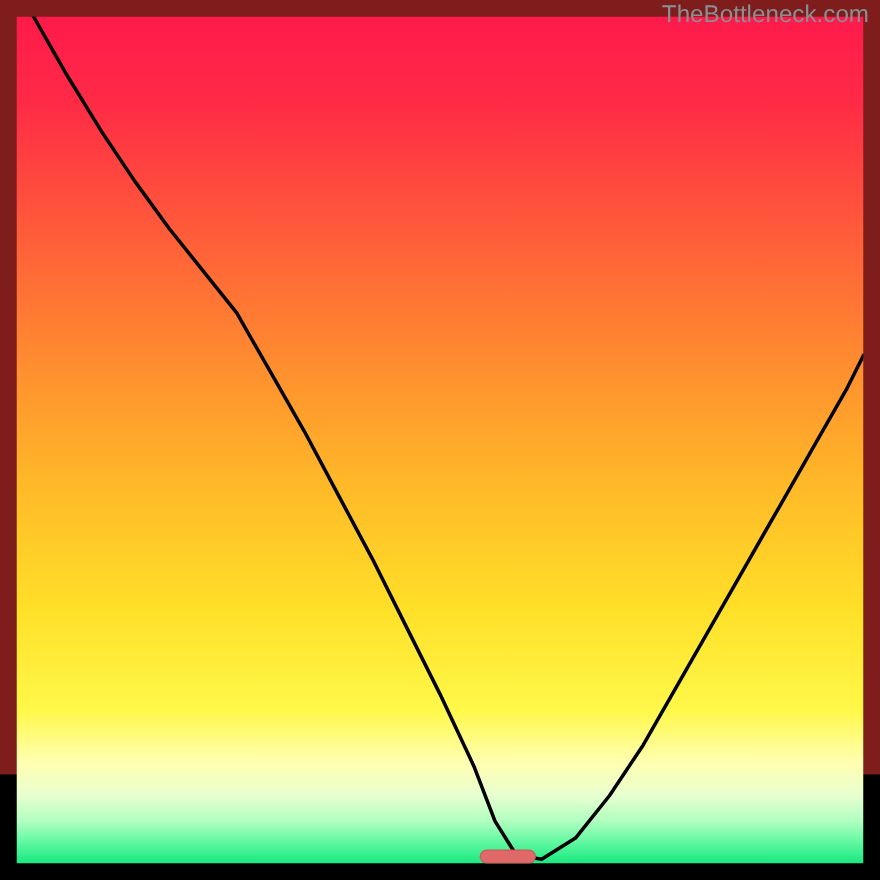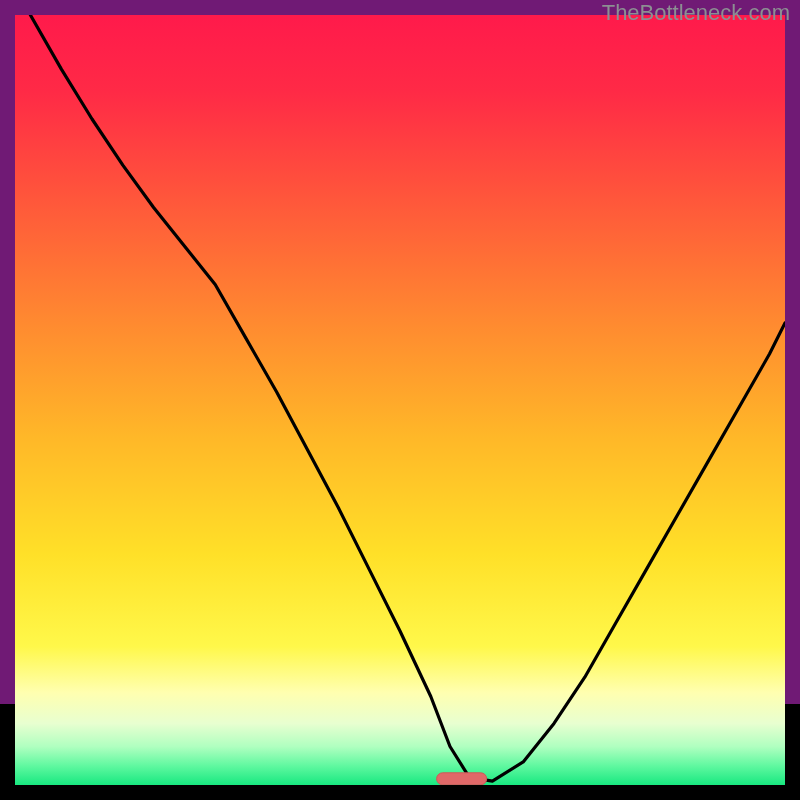--- a/index.html
+++ b/index.html
@@ -8,21 +8,21 @@
     width: 800px;
     height: 800px;
     overflow: hidden;
     background: #000;
     font-family: Arial, Helvetica, sans-serif;
   }
   .stage {
     position: relative;
     width: 800px;
     height: 704px;
-    background: #701a75;
+    background: #7f1d1d;
   }
   .plot {
     position: absolute;
     left: 15px;
     top: 15px;
     width: 770px;
     height: 770px;
   }
   .watermark {
     position: absolute;

